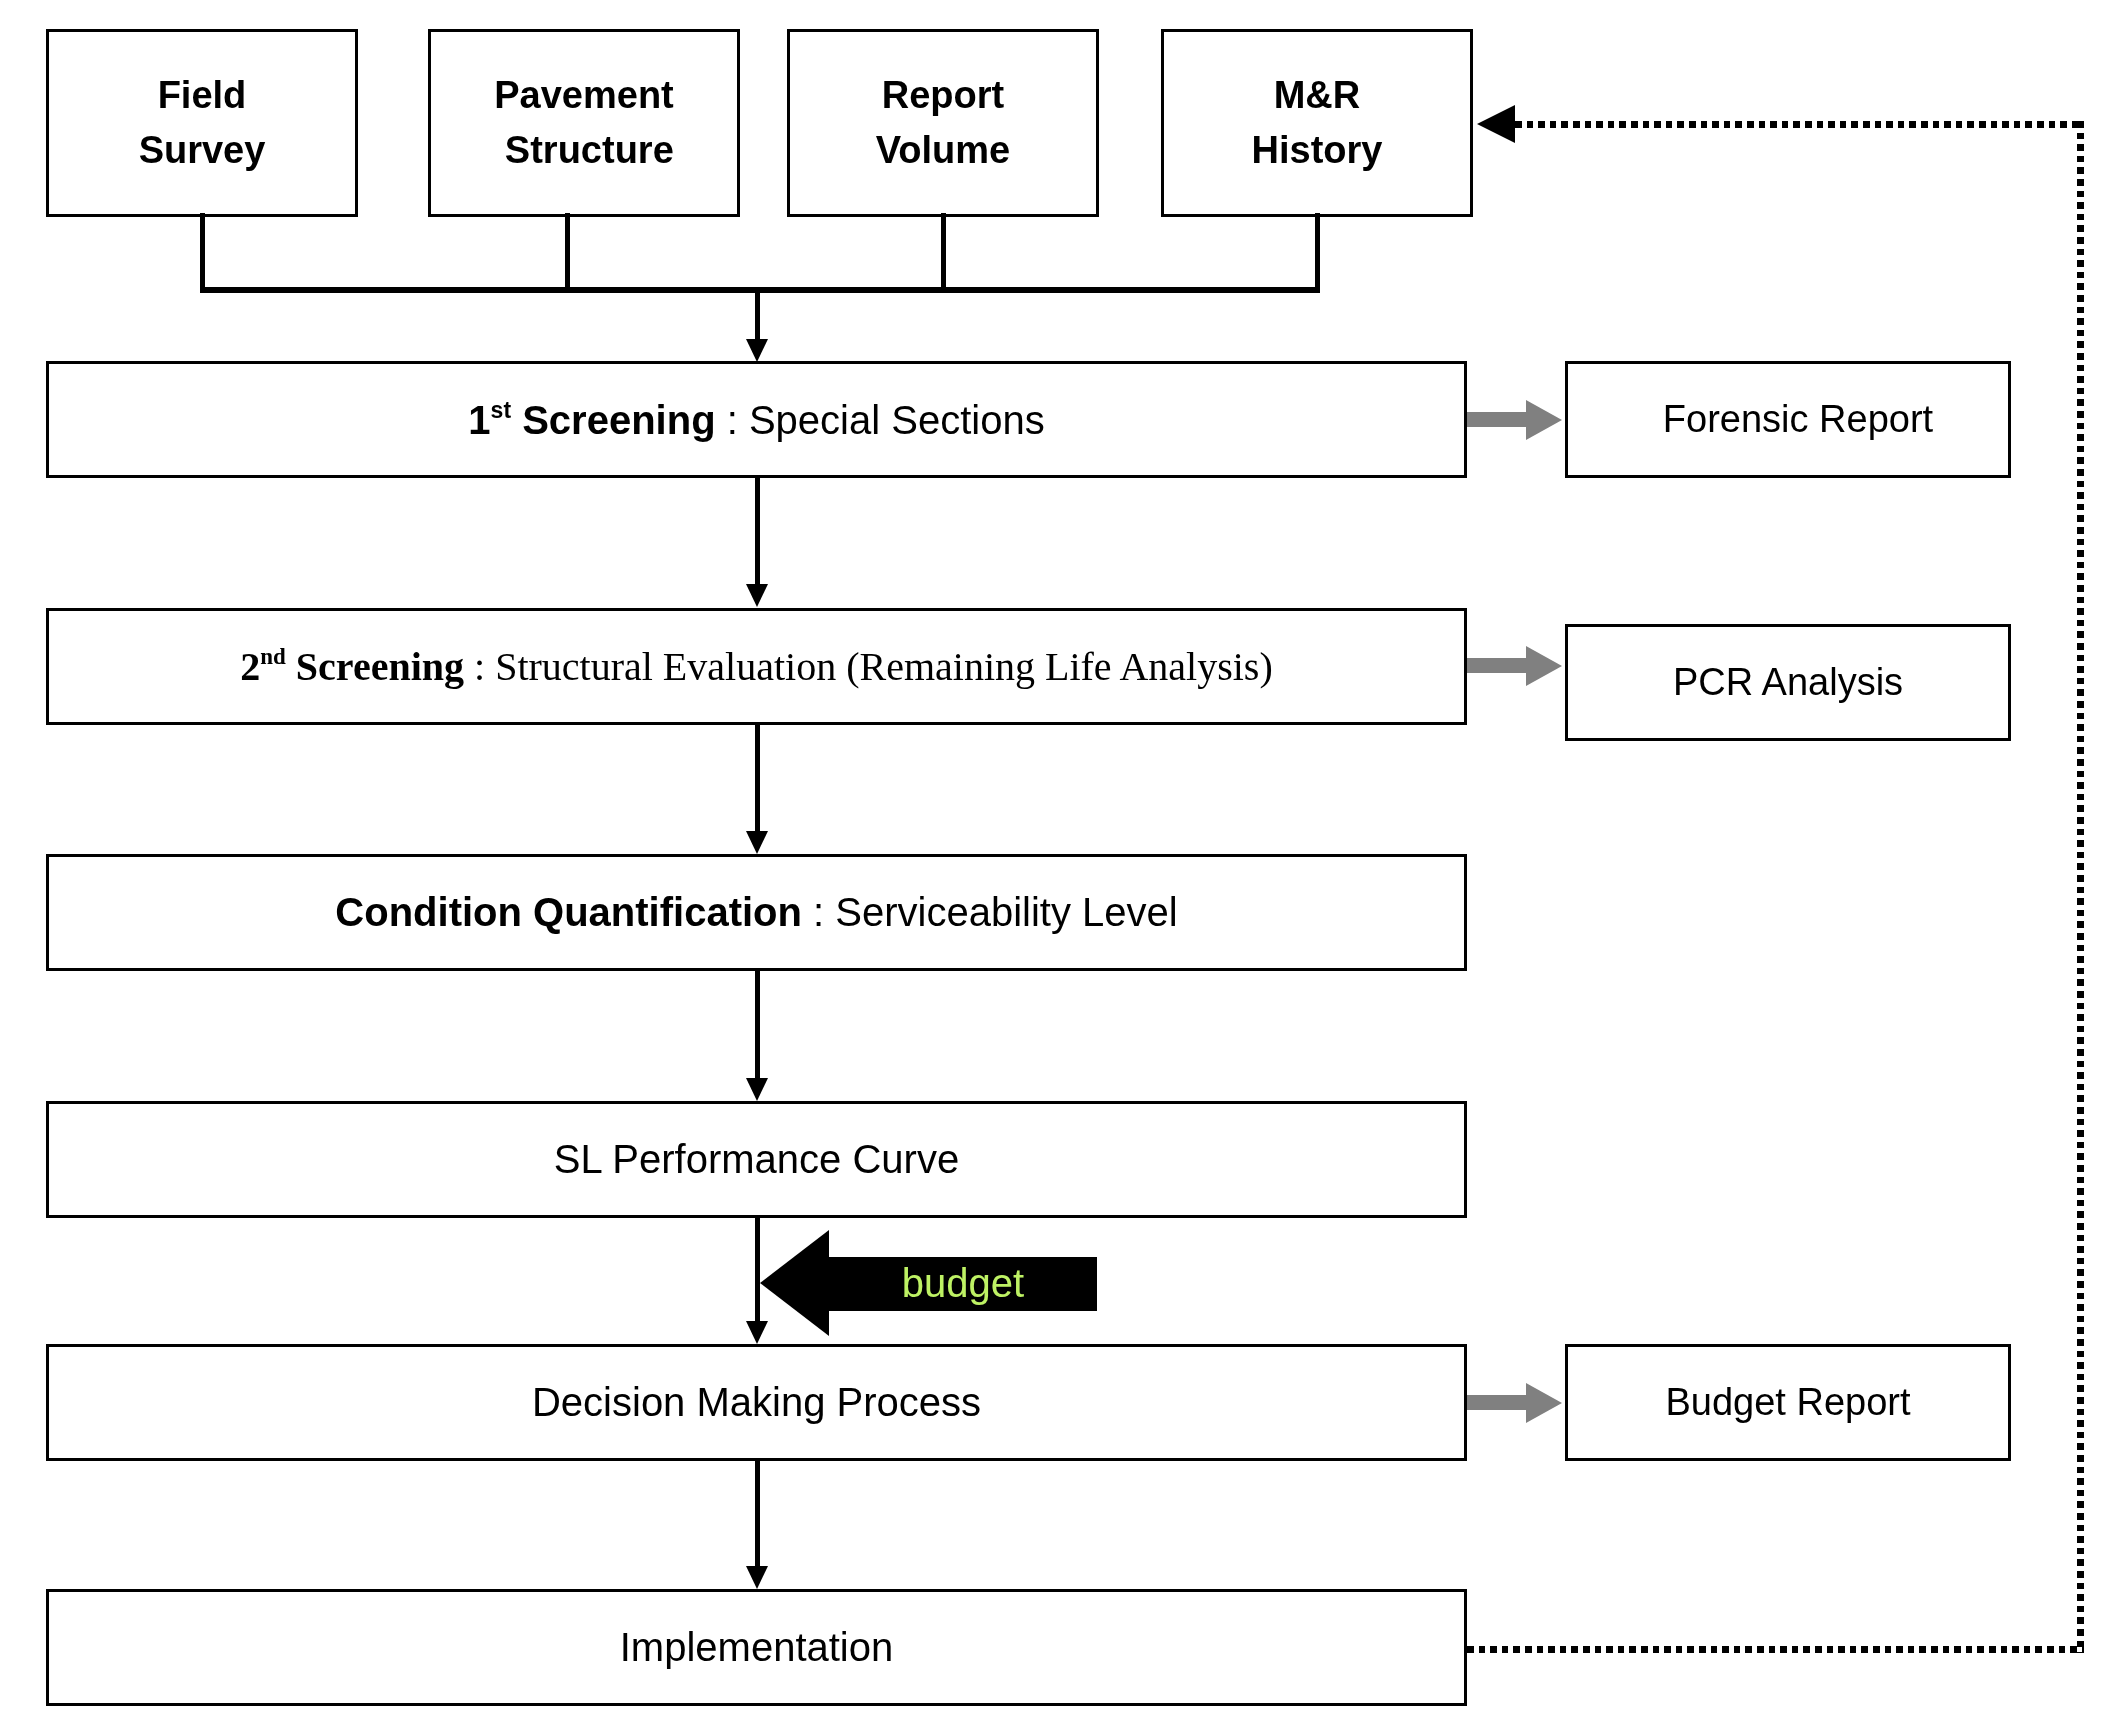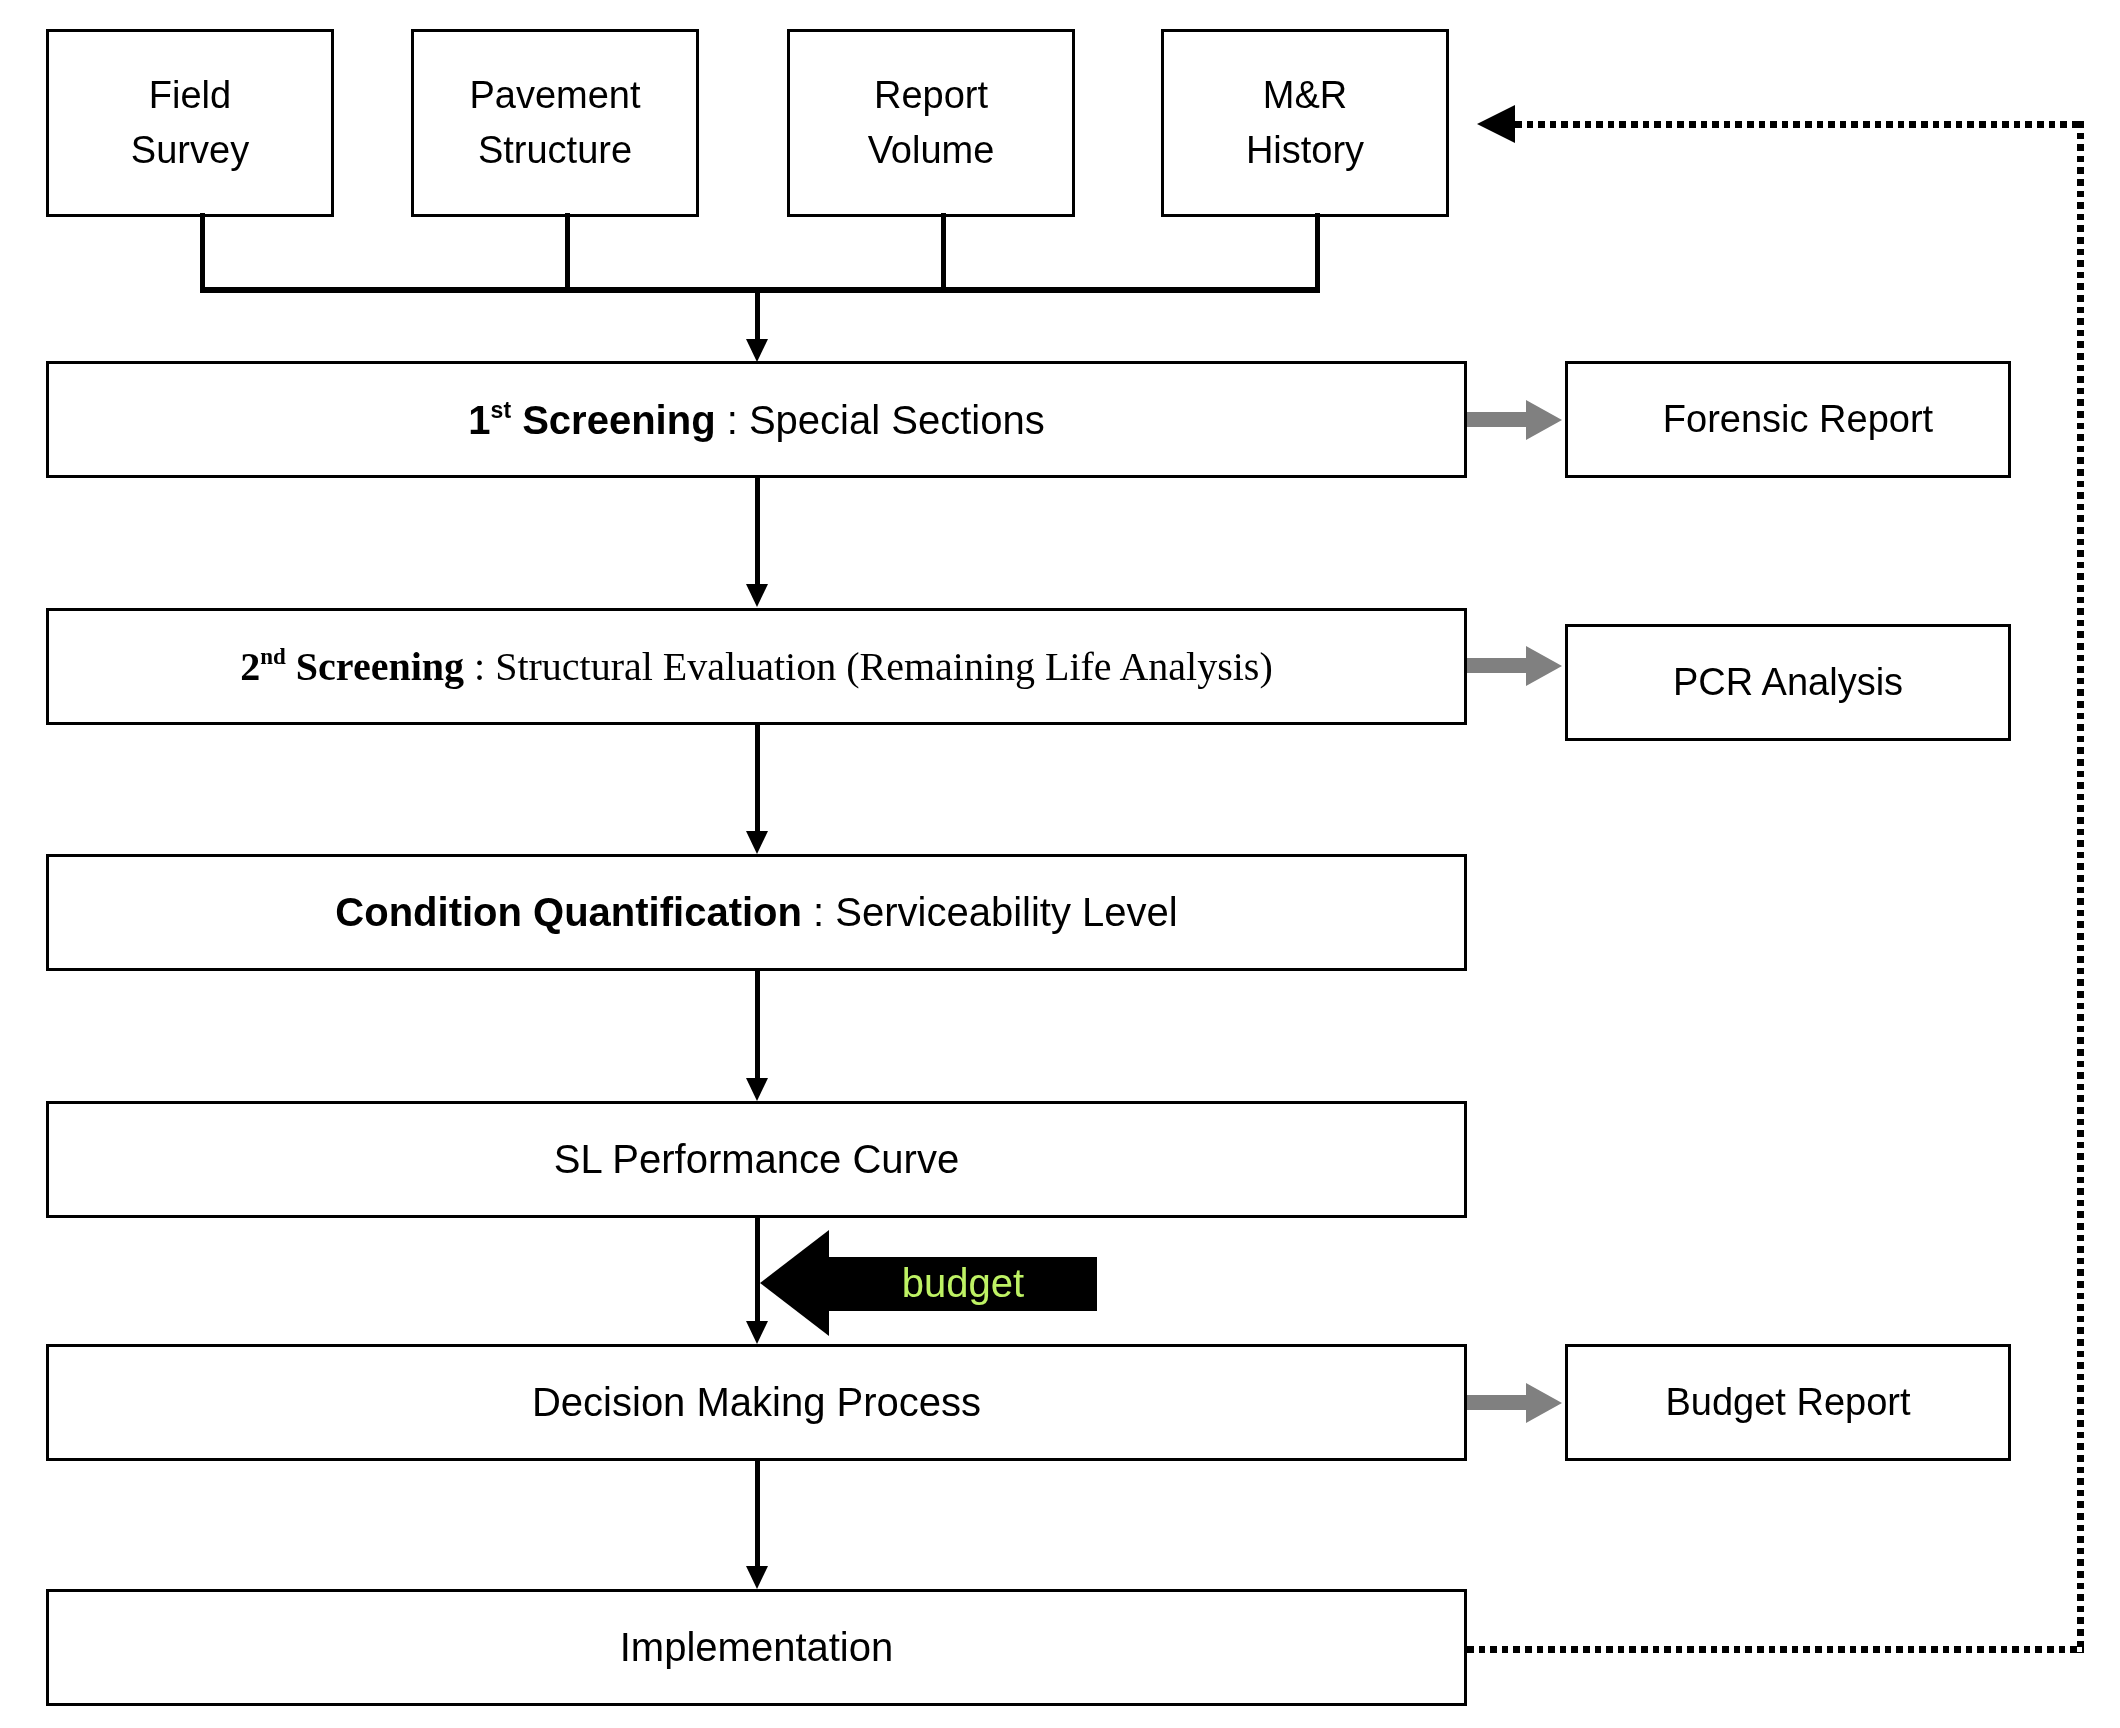--- a/index.html
+++ b/index.html
@@ -12,21 +12,21 @@
     overflow:hidden;
   }
   .box{
     position:absolute;
     box-sizing:border-box;
     border:3.3px solid #000;
     background:#fff;
     display:flex;align-items:center;justify-content:center;
     text-align:center;
   }
-  .top-box{width:288px;height:188px;top:29px;}
+  .top-box{width:312px;height:188px;top:29px;font-weight:bold;}
   .top-label{font-size:38px;line-height:55px;white-space:pre-line;}
   .main-box{left:46px;width:1421px;height:117px;}
   .main-label{font-size:40px;white-space:pre;}
   .main-label .b{font-weight:700;}
   .main-label .sup{font-weight:700;font-size:23px;vertical-align:15.7px;letter-spacing:0;}
   .side-box{left:1565px;width:446px;height:117px;}
   .side-label{font-size:38px;}
   .line{position:absolute;background:#000;}
   .vstem{width:5px;}
   .arrowhead-down{
@@ -66,21 +66,21 @@
 </style>
 </head>
 <body>
 
 <div id="canvas">
 
   <div class="box top-box" style="left:46px;">
     <span class="top-label">Field
 Survey</span>
   </div>
-  <div class="box top-box" style="left:411px;">
+  <div class="box top-box" style="left:428px;text-align:right;">
     <span class="top-label">Pavement
 Structure</span>
   </div>
   <div class="box top-box" style="left:787px;">
     <span class="top-label">Report
 Volume</span>
   </div>
   <div class="box top-box" style="left:1161px;">
     <span class="top-label">M&amp;R
 History</span>

